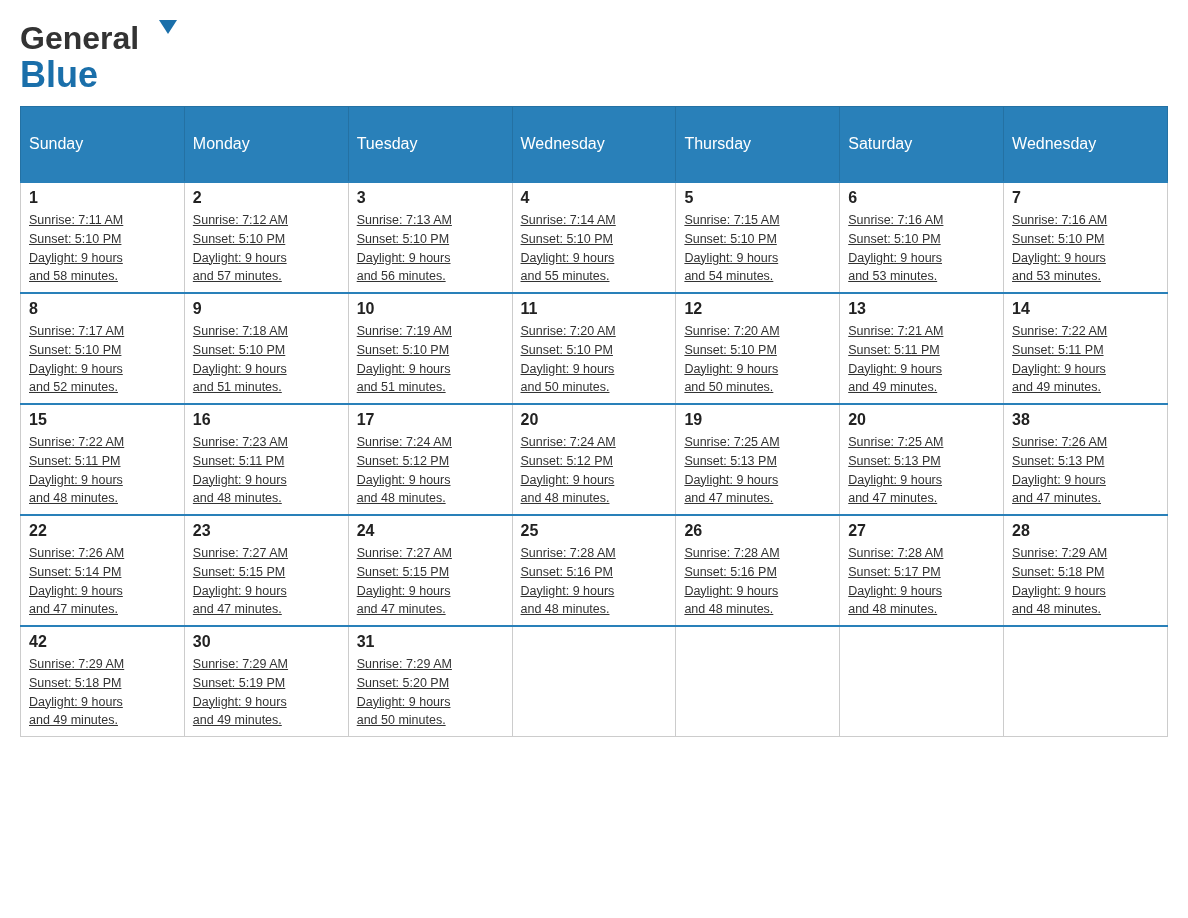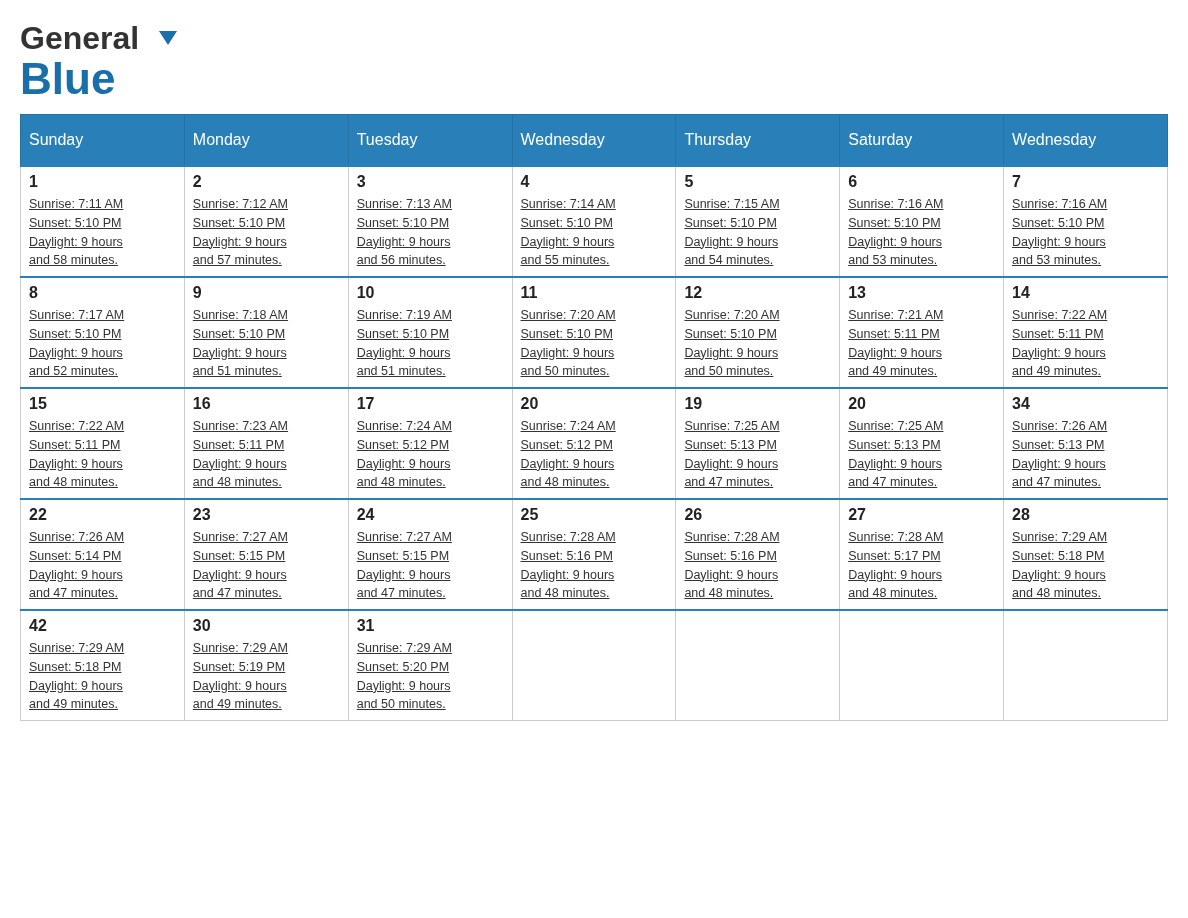--- a/index.html
+++ b/index.html
@@ -38,21 +38,21 @@
     .calendar {
       width: 100%;
       border-collapse: collapse;
       margin-top: 10px;
     }
     .calendar thead tr th {
       background: #2980b9;
       color: #fff;
       font-size: 16px;
       font-weight: normal;
-      padding: 16px 8px;
+      padding: 28px 8px;
       text-align: left;
       border: 1px solid #2471a3;
     }
     .calendar tbody tr td {
       vertical-align: top;
       padding: 6px 8px;
       border: 1px solid #ccc;
       border-top: 2px solid #2980b9;
       font-size: 13px;
       color: #333;
@@ -78,29 +78,29 @@
     }
     .empty-cell {
       background: #fff;
     }
   </style>
 </head>
 <body>
 
 <div class="header-area">
   <div class="logo-area">
-    <div style="display:flex; align-items:center; gap:18px;">
+    <div style="display:flex; gap:18px;">
       <span style="font-size:32px; font-weight:bold; color:#333;">General</span>
       <span style="display:inline-block; width:0; height:0; border-left:9px solid transparent; border-right:9px solid transparent; border-top:14px solid #1a6faa; margin-left:2px; margin-bottom:2px;"></span>
     </div>
     <div style="display:flex; align-items:center;">
       <div style="height:3px; width:100%; background:#1a6faa; position:relative; top:-4px;"></div>
     </div>
     <div style="display:flex; align-items:center; margin-top:-6px;">
-      <span style="font-size:44px; font-weight:bold; color:#1a6faa;">Blue</span>
+      <span style="font-size:36px; font-weight:bold; color:#1a6faa;">Blue</span>
     </div>
   </div>
   <div class="title-area">
     <div class="main-title"></div>
     <div class="subtitle"></div>
   </div>
 </div>
 
 <table class="calendar">
   <thead>
@@ -294,21 +294,21 @@
         <td>
         <span class="day-num">20</span>
         <div class="day-info">
           Sunrise: 7:25 AM<br>
           Sunset: 5:13 PM<br>
           Daylight: 9 hours<br>
           and 47 minutes.
         </div>
       </td>
         <td>
-        <span class="day-num">34</span>
+        <span class="day-num">38</span>
         <div class="day-info">
           Sunrise: 7:26 AM<br>
           Sunset: 5:13 PM<br>
           Daylight: 9 hours<br>
           and 47 minutes.
         </div>
       </td>
       </tr>
       <tr>
         <td>

